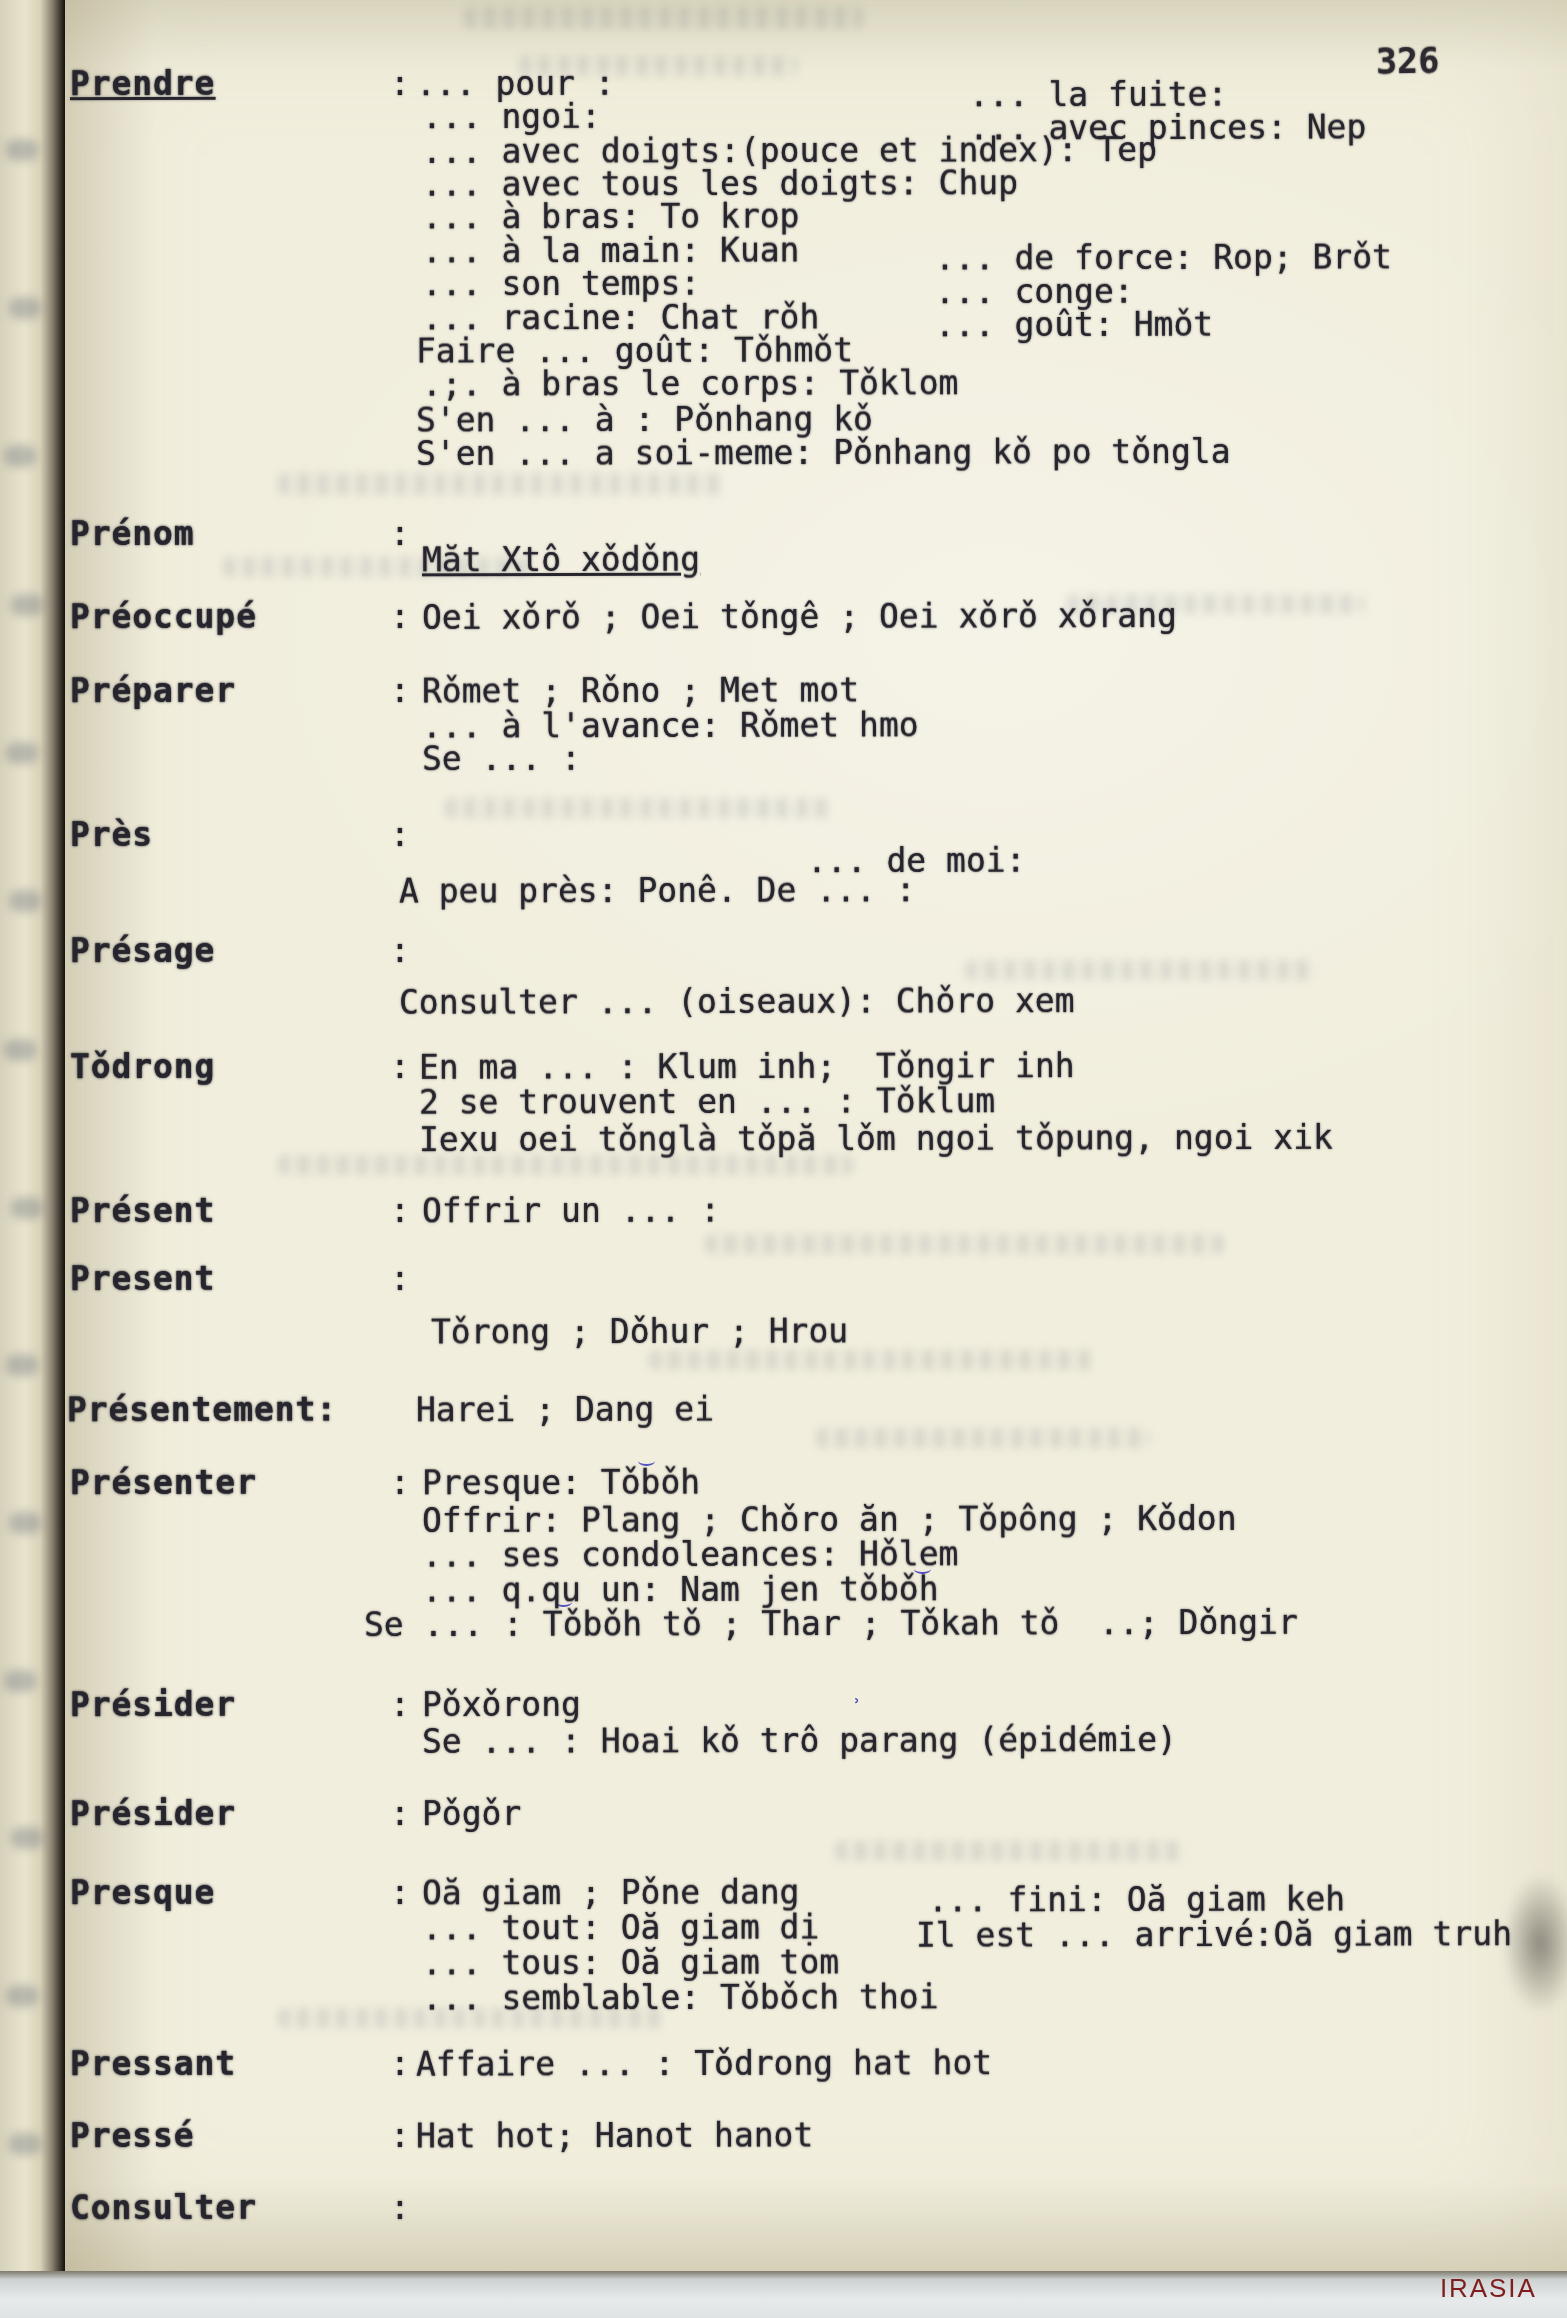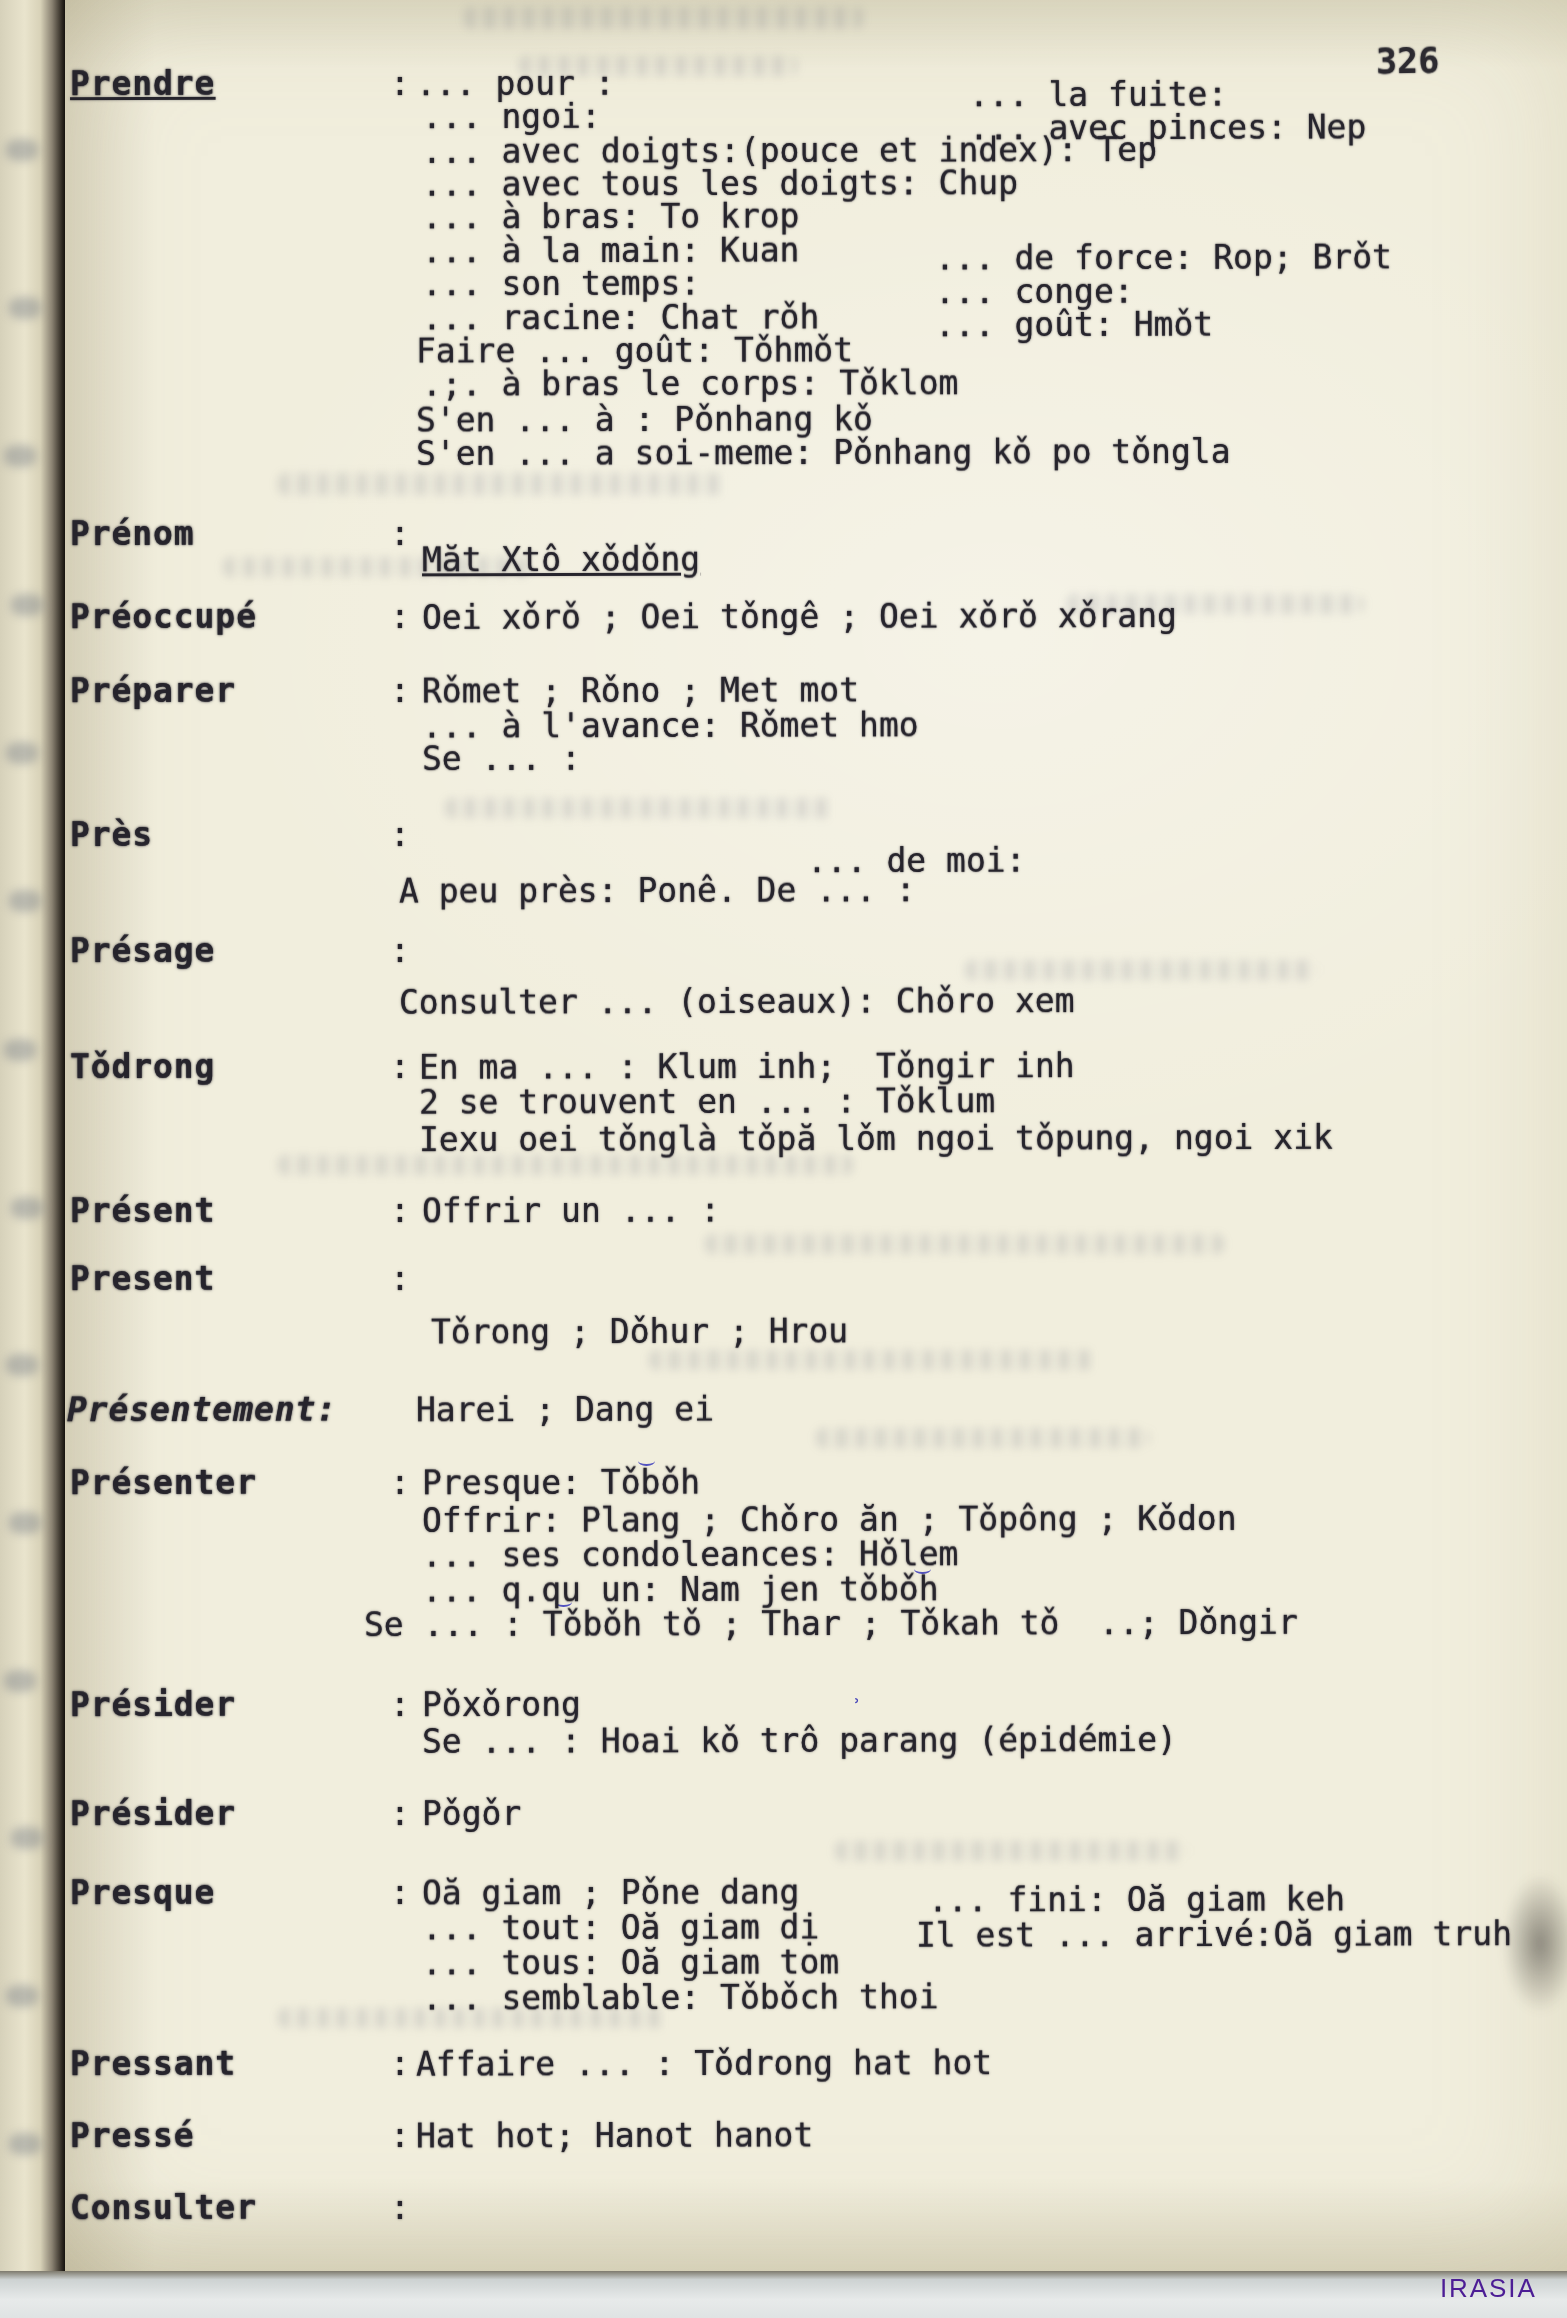--- a/index.html
+++ b/index.html
@@ -53,21 +53,21 @@
   }
   .page-number{
     position:absolute;left:1376px;top:41px;
     font-size:35px;font-weight:bold;color:#2c2a30;
     text-shadow:0 0 1.9px rgba(40,38,48,.75);
     filter:blur(0.5px);transform:rotate(-1deg);
   }
   .watermark{
     position:absolute;left:1440px;top:2273px;
     font-family:"Liberation Sans","DejaVu Sans",sans-serif;
-    font-size:26px;color:#4c1d95;letter-spacing:1.9px;
+    font-size:26px;color:#7f1d1d;letter-spacing:1.9px;
   }
 
   
   .smudge{
     position:absolute;border-radius:7.4px;
     background:repeating-linear-gradient(90deg, rgba(95,100,118,.16) 0 12px, rgba(95,100,118,0) 12px 19.5px);
     filter:blur(4.2px);
   }
   .blot{
     position:absolute;border-radius:50%;
@@ -171,21 +171,21 @@
       <div class="line body" style="left: 390px; top: 1048px;">:</div>
       <div class="line body" style="left: 419px; top: 1048px;">En ma ... : Klum inh;  Tǒngir inh</div>
       <div class="line body" style="left: 419px; top: 1083px;">2 se trouvent en ... : Tǒklum</div>
       <div class="line body" style="left: 419px; top: 1120px;">Iexu oei tǒnglà tǒpă lǒm ngoi tǒpung, ngoi xik</div>
       <div class="line head" style="left: 70px; top: 1192px;">Présent</div>
       <div class="line body" style="left: 390px; top: 1192px;">:</div>
       <div class="line body" style="left: 422px; top: 1192px;">Offrir un ... :</div>
       <div class="line head" style="left: 70px; top: 1260px;">Present</div>
       <div class="line body" style="left: 390px; top: 1260px;">:</div>
       <div class="line body" style="left: 431px; top: 1313px;">Tǒrong ; Dǒhur ; Hrou</div>
-      <div class="line head" style="left: 67px; top: 1391px; font-style: italic;">Présentement:</div>
+      <div class="line head" style="left: 67px; top: 1391px;">Présentement:</div>
       <div class="line body" style="left: 416px; top: 1391px;">Harei ; Dang ei</div>
       <div class="line head" style="left: 70px; top: 1464px;">Présenter</div>
       <div class="line body" style="left: 390px; top: 1464px;">:</div>
       <div class="line body" style="left: 422px; top: 1464px;">Presque: Tǒbǒh</div>
       <div class="line body" style="left: 422px; top: 1501px;">Offrir: Plang ; Chǒro ăn ; Tǒpông ; Kǒdon</div>
       <div class="line body" style="left: 422px; top: 1536px;">... ses condoleances: Hǒlem</div>
       <div class="line body" style="left: 422px; top: 1571px;">... q.qu un: Nam jen tǒbǒh</div>
       <div class="line body" style="left: 364px; top: 1605px;">Se ... : Tǒbǒh tǒ ; Thar ; Tǒkah tǒ  ..; Dǒngir</div>
       <div class="line head" style="left: 70px; top: 1686px;">Présider</div>
       <div class="line body" style="left: 390px; top: 1686px;">:</div>

